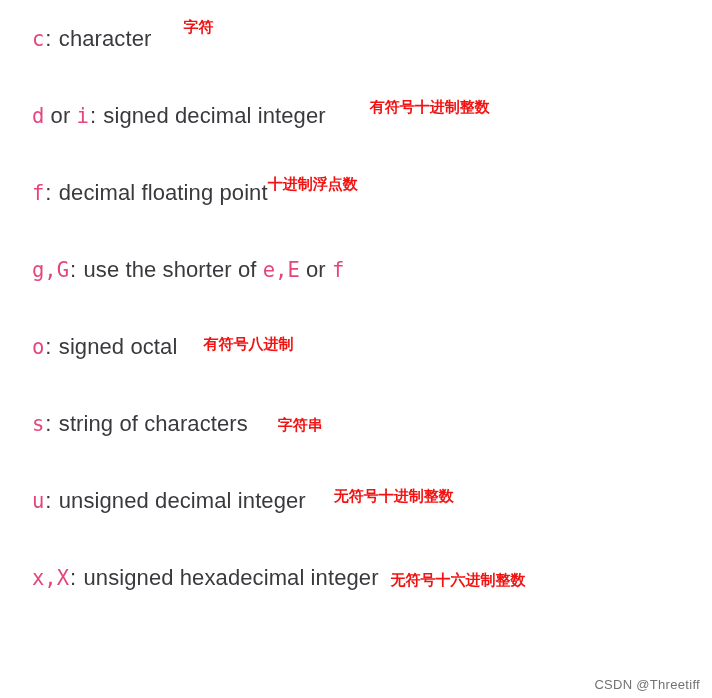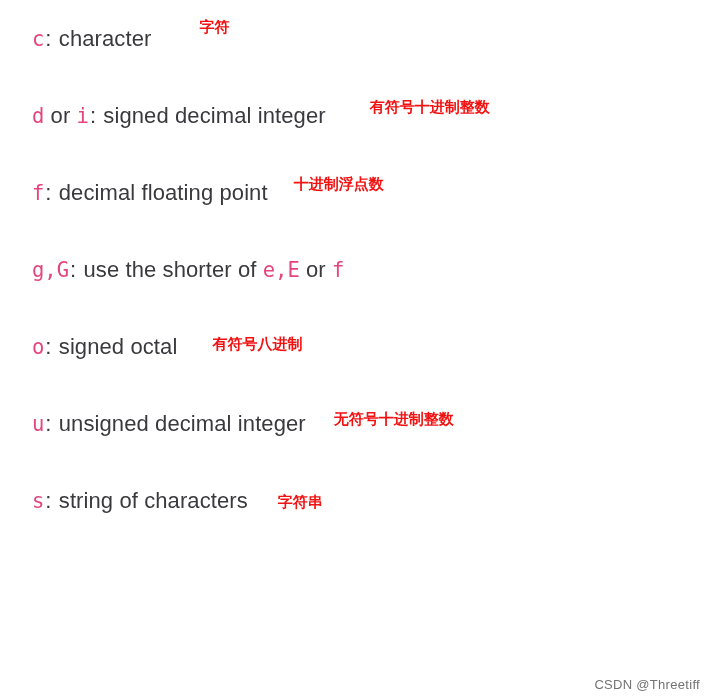--- a/index.html
+++ b/index.html
@@ -59,25 +59,25 @@
     font-family: "DejaVu Sans", "Liberation Sans", sans-serif;
     font-size: 15px;
     font-weight: bold;
     color: #f11212;
     line-height: 1;
     display: inline-block;
     white-space: nowrap;
   }
 
   
-  .note-gap-1  { margin-left: 48px; position: relative; top: -12px; }
+  .note-gap-1  { margin-left: 32px; position: relative; top: -12px; }
   .note-gap-2  { margin-left: 44px; position: relative; top: -9px; }
   .note-gap-3  { margin-left: 8px;  position: relative; top: -1px; }
-  .note-gap-4  { margin-left: 26px; position: relative; top: -9px; }
-  .note-gap-6  { margin-left: 35px; position: relative; top: -3px; }
+  .note-gap-4  { position: relative; top: -9px; }
+  .note-gap-6  { margin-left: 26px; position: relative; top: -3px; }
   .note-gap-7  { margin-left: 30px; position: relative; top: 1px; }
   .note-gap-8  { margin-left: 28px; position: relative; top: -5px; }
   .note-gap-9  { margin-left: 12px; position: relative; top: 2px; }
 
   #watermark {
     position: absolute;
     right: 12px;
     bottom: 6px;
     font-family: "Liberation Sans", "DejaVu Sans", sans-serif;
     font-size: 13px;
@@ -111,25 +111,29 @@
     <span class="spec-text"><span class="code">g,G</span><span class="sep">:</span> <span>use the shorter of</span> <span class="code">e,E</span> <span>or</span> <span class="code">f</span></span>
       <span class="cn-note"></span>
   </div>
 
   <div class="spec-line">
     <span class="spec-text"><span class="code">o</span><span class="sep">:</span> <span>signed octal</span></span>
       <span class="cn-note note-gap-6">有符号八进制</span>
   </div>
 
   <div class="spec-line">
+    <span class="spec-text"><span class="code">s</span><span class="sep">:</span> <span>string of characters</span></span>
+      <span class="cn-note note-gap-7">字符串</span>
+  </div>
+
+  <div class="spec-line">
     <span class="spec-text"><span class="code">u</span><span class="sep">:</span> <span>unsigned decimal integer</span></span>
       <span class="cn-note note-gap-8">无符号十进制整数</span>
   </div>
 
   <div class="spec-line">
-    <span class="spec-text"><span class="code">s</span><span class="sep">:</span> <span>string of characters</span></span>
-      <span class="cn-note note-gap-7">字符串</span>
+    <span class="spec-text"><span class="code">x,X</span><span class="sep">:</span> <span>unsigned hexadecimal integer</span></span>
+      <span class="cn-note note-gap-9">无符号十六进制整数</span>
   </div>
-
 
 </div>
 
 <div id="watermark">CSDN @Threetiff</div>
 
 </body></html>

